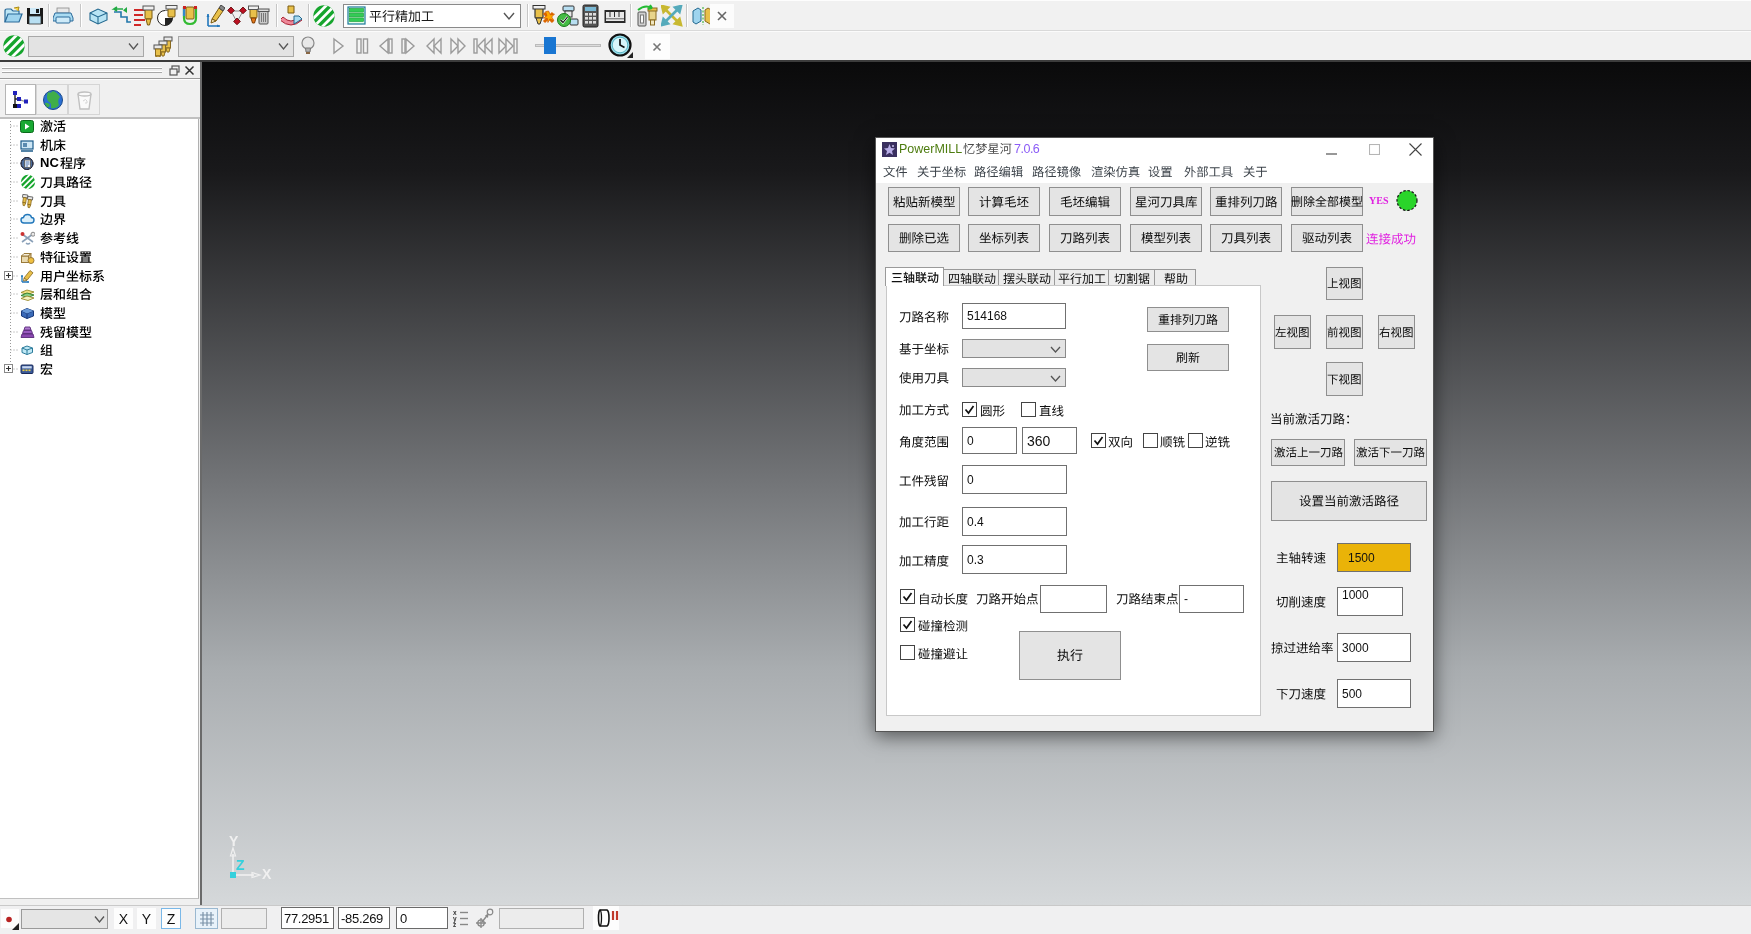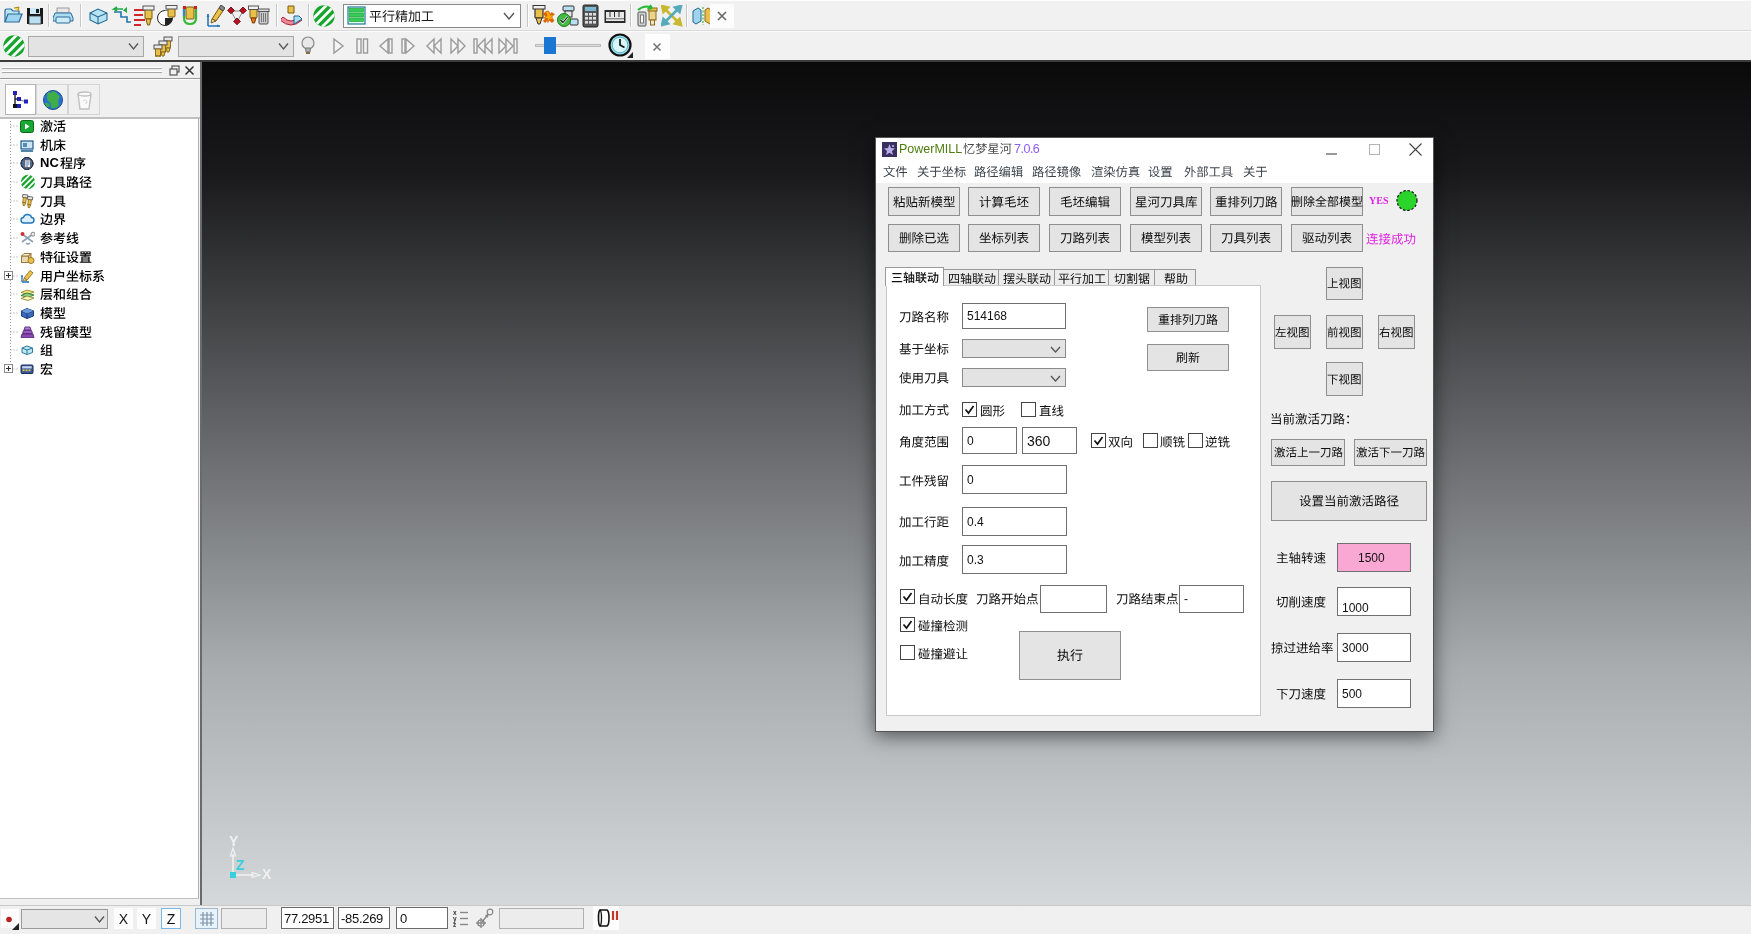--- a/index.html
+++ b/index.html
@@ -1166,32 +1166,32 @@
     </g>
   </svg>
 <svg class="ct" style="left:1276.0px;top:549.5px;width:52.00px;height:16.25px" viewBox="0 0 4160 1300">
     <g fill="#111" transform="translate(0,1000) scale(1,-1)">
       <use href="#g117" x="0"></use>
       <use href="#g57" x="1000"></use>
       <use href="#g118" x="2000"></use>
       <use href="#g119" x="3000"></use>
     </g>
   </svg>
-<div style="position:absolute;left:1337px;top:543px;width:74px;height:29px;background:#f9a8d4;border:1px solid #707070;display:flex;align-items:center;padding-left:20px;font-family:'Liberation Sans',sans-serif">
+<div style="position:absolute;left:1337px;top:543px;width:74px;height:29px;background:#eab308;border:1px solid #707070;display:flex;align-items:center;padding-left:10px;font-family:'Liberation Sans',sans-serif">
     <span style="font-size:12px;color:#111">1500</span>
   </div>
 <svg class="ct" style="left:1276.0px;top:593.5px;width:52.00px;height:16.25px" viewBox="0 0 4160 1300">
     <g fill="#111" transform="translate(0,1000) scale(1,-1)">
       <use href="#g61" x="0"></use>
       <use href="#g120" x="1000"></use>
       <use href="#g119" x="2000"></use>
       <use href="#g75" x="3000"></use>
     </g>
   </svg>
-<div style="position:absolute;left:1337px;top:587px;width:74px;height:29px;background:#fff;border:1px solid #707070;display:flex;align-items:flex-end;padding-left:4px;font-family:'Liberation Sans',sans-serif">
+<div style="position:absolute;left:1337px;top:587px;width:66px;height:29px;background:#fff;border:1px solid #707070;display:flex;align-items:flex-start;padding-left:4px;font-family:'Liberation Sans',sans-serif">
     <span style="font-size:12px;color:#111">1000</span>
   </div>
 <svg class="ct" style="left:1271.0px;top:639.5px;width:64.50px;height:16.25px" viewBox="0 0 5160 1300">
     <g fill="#111" transform="translate(0,1000) scale(1,-1)">
       <use href="#g121" x="0"></use>
       <use href="#g122" x="1000"></use>
       <use href="#g123" x="2000"></use>
       <use href="#g124" x="3000"></use>
       <use href="#g125" x="4000"></use>
     </g>

